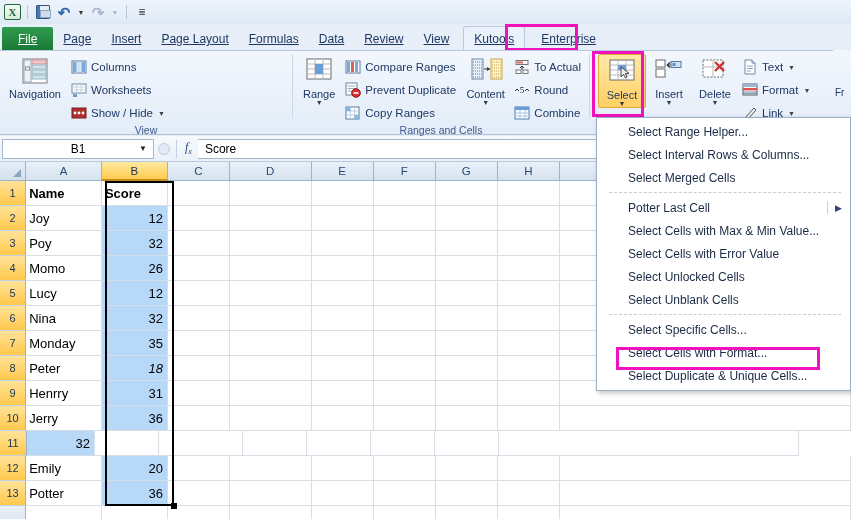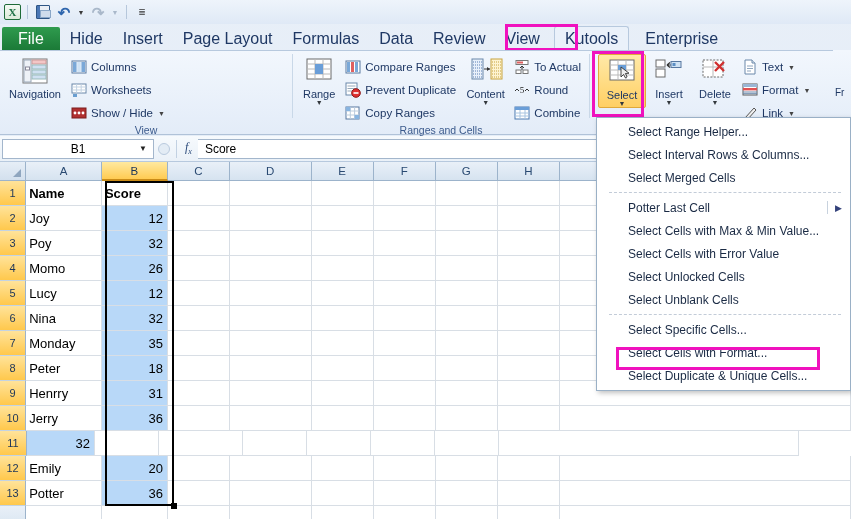--- a/index.html
+++ b/index.html
@@ -41,22 +41,22 @@
   .caret { font-size: 7px; color: #3a3a3a; }
   .caret.dim { color: #a9b8ca; }
   .dd-mini { font-size: 9px; color: #333; }
 
   
   .tabbar {
     position: absolute; left: 0; top: 24px; width: 851px; height: 26px;
     display: flex; align-items: flex-end;
   }
   .tab {
-    height: 22px; padding: 0 10px; font-size: 16px; color: #1f3864;
-    display: flex; align-items: center; position: relative; white-space: nowrap;
+    height: 22px; padding: 0 10px; font-size: 12px; color: #1f3864;
+    display: flex; align-items: center; position: relative; white-space: nowrap; text-decoration: underline;
   }
   .tab.file {
     background: linear-gradient(#2f9b4e, #1b7a37);
     color: #fff; font-weight: normal; height: 23px;
     border-radius: 2px 2px 0 0; padding: 0 16px; margin-left: 2px;
   }
   .tab.active {
     background: #eaf1fa;
     border: 1px solid #b7c9de; border-bottom: none;
     border-radius: 3px 3px 0 0; height: 24px;
@@ -246,21 +246,21 @@
         <span class="caret dim">▼</span>
       </div>
     <div class="qat-sep"></div>
     <div class="qat-btn">
         <span class="dd-mini">≣</span>
       </div>
   </div>
 
   <div class="tabbar">
     <div class="tab file">File</div>
-    <div class="tab">Hide</div>
+    <div class="tab">Page</div>
     <div class="tab">Insert</div>
     <div class="tab">Page Layout</div>
     <div class="tab">Formulas</div>
     <div class="tab">Data</div>
     <div class="tab">Review</div>
     <div class="tab">View</div>
     <div class="tab active" style="margin-left:4px">Kutools</div>
     <div class="tab" style="margin-left:6px">Enterprise</div>
   </div>
   <div class="tab-hl" style="left:505px; top:24px; width:73px; height:27px;"></div>
@@ -621,21 +621,21 @@
           <div class="cell" style="width: 84px;"></div>
           <div class="cell" style="width: 64px;"></div>
           <div class="cell" style="width: 64px;"></div>
           <div class="cell" style="width: 64px;"></div>
           <div class="cell" style="width: 64px;"></div>
           <div class="cell" style="width: 300px;"></div>
         </div>
         <div class="rowwrap" style="height: 25px;">
           <div class="rowhdr sel">8</div>
           <div class="cell" style="width: 78px;">Peter</div>
-          <div class="cell num hl" style="width: 68px;">18</div>
+          <div class="cell num hl" style="width: 68px; font-style: italic;">18</div>
           <div class="cell" style="width: 64px;"></div>
           <div class="cell" style="width: 84px;"></div>
           <div class="cell" style="width: 64px;"></div>
           <div class="cell" style="width: 64px;"></div>
           <div class="cell" style="width: 64px;"></div>
           <div class="cell" style="width: 64px;"></div>
           <div class="cell" style="width: 300px;"></div>
         </div>
         <div class="rowwrap" style="height: 25px;">
           <div class="rowhdr sel">9</div>

